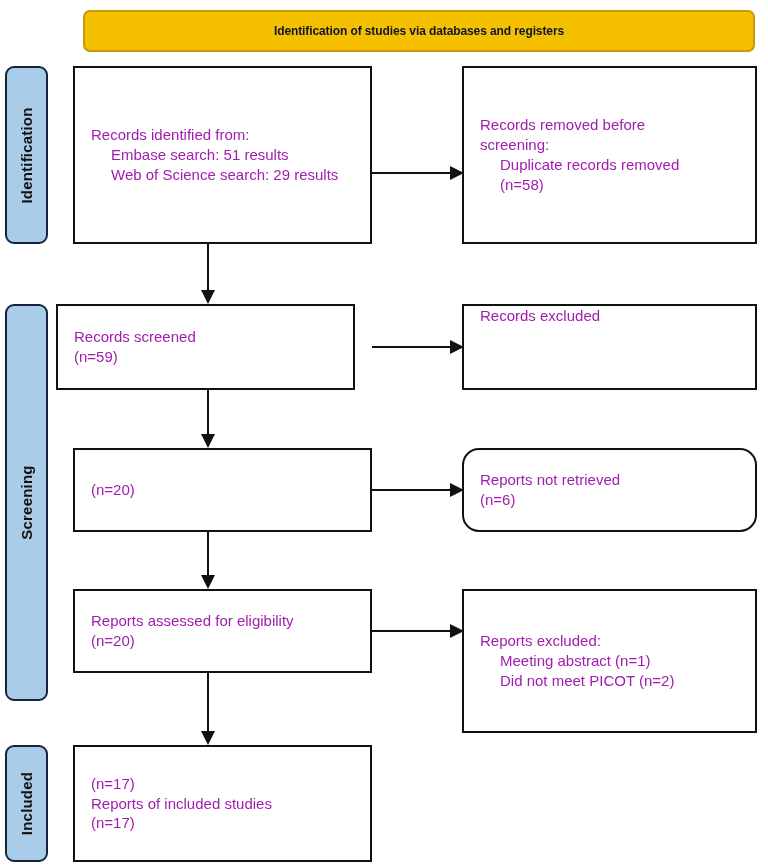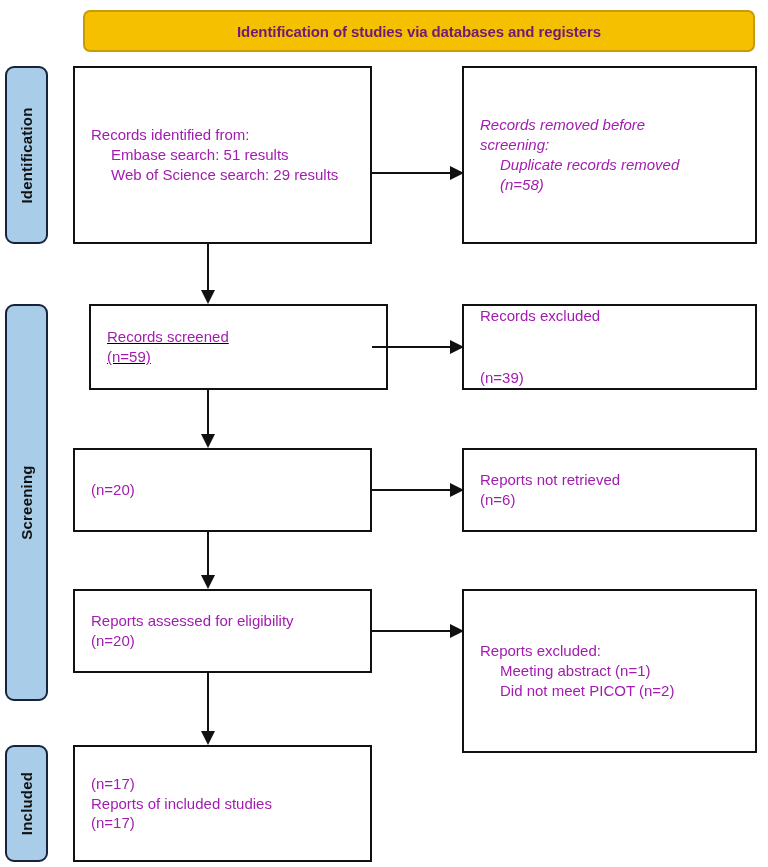--- a/index.html
+++ b/index.html
@@ -22,23 +22,23 @@
     position: absolute;
     background: #F5C000;
     border: 2px solid #C99A08;
     border-radius: 7px;
     display: flex;
     align-items: center;
     justify-content: center;
     box-sizing: border-box;
   }
   .banner-label {
-    font-size: 15px;
+    font-size: 12px;
     font-weight: bold;
-    color: #701a75;
+    color: #0f172a;
     letter-spacing: -0.1px;
     white-space: nowrap;
   }
 
   
   .stage {
     position: absolute;
     background: #A9CCE8;
     border: 2.5px solid #16233C;
     border-radius: 9px;
@@ -110,82 +110,81 @@
   <div class="stage" style="left:5px; top:745px; width:43px; height:117px;">
     <span class="stage-label">Included</span>
   </div>
 
   <div class="box" style="left:73px; top:66px; width:299px; height:178px;">
     <div class="box-text">Records identified from:</div>
     <div class="box-text indented">Embase search: 51 results</div>
     <div class="box-text indented">Web of Science search: 29 results</div>
   </div>
 
-  <div class="box" style="left:462px; top:66px; width:295px; height:178px;font-style:italic;">
+  <div class="box" style="left:462px; top:66px; width:295px; height:178px;">
     <div class="box-text">Records removed before</div>
     <div class="box-text">screening:</div>
     <div class="box-text indented">Duplicate records removed</div>
     <div class="box-text indented">(n=58)</div>
   </div>
 
   <svg class="conn" style="left:372px; top:158px;" width="92" height="30" viewBox="0 0 92 30">
     <line x1="0" y1="15" x2="78" y2="15"></line>
     <polygon points="78,8 92,15 78,22"></polygon>
   </svg>
 
   <svg class="conn" style="left:193px; top:244px;" width="30" height="60" viewBox="0 0 30 60">
     <line x1="15" y1="0" x2="15" y2="46"></line>
     <polygon points="8,46 22,46 15,60"></polygon>
   </svg>
 
-  <div class="box" style="left:89px; top:304px; width:299px; height:86px;text-decoration:underline;">
+  <div class="box" style="left:56px; top:304px; width:299px; height:86px;">
     <div class="box-text">Records screened</div>
     <div class="box-text">(n=59)</div>
   </div>
 
   <div class="box" style="left:462px; top:304px; width:295px; height:86px;justify-content:space-between;">
     <div class="box-text">Records excluded</div>
-    <div class="box-text">(n=39)</div>
   </div>
 
   <svg class="conn" style="left:372px; top:332px;" width="92" height="30" viewBox="0 0 92 30">
     <line x1="0" y1="15" x2="78" y2="15"></line>
     <polygon points="78,8 92,15 78,22"></polygon>
   </svg>
 
   <svg class="conn" style="left:193px; top:390px;" width="30" height="58" viewBox="0 0 30 58">
     <line x1="15" y1="0" x2="15" y2="44"></line>
     <polygon points="8,44 22,44 15,58"></polygon>
   </svg>
 
   <div class="box" style="left:73px; top:448px; width:299px; height:84px;">
     <div class="box-text">(n=20)</div>
   </div>
 
-  <div class="box" style="left:462px; top:448px; width:295px; height:84px;">
+  <div class="box" style="left:462px; top:448px; width:295px; height:84px;border-radius:17px;">
     <div class="box-text">Reports not retrieved</div>
     <div class="box-text">(n=6)</div>
   </div>
 
   <svg class="conn" style="left:372px; top:475px;" width="92" height="30" viewBox="0 0 92 30">
     <line x1="0" y1="15" x2="78" y2="15"></line>
     <polygon points="78,8 92,15 78,22"></polygon>
   </svg>
 
   <svg class="conn" style="left:193px; top:532px;" width="30" height="57" viewBox="0 0 30 57">
     <line x1="15" y1="0" x2="15" y2="43"></line>
     <polygon points="8,43 22,43 15,57"></polygon>
   </svg>
 
   <div class="box" style="left:73px; top:589px; width:299px; height:84px;">
     <div class="box-text">Reports assessed for eligibility</div>
     <div class="box-text">(n=20)</div>
   </div>
 
-  <div class="box" style="left:462px; top:589px; width:295px; height:164px;">
+  <div class="box" style="left:462px; top:589px; width:295px; height:144px;">
     <div class="box-text">Reports excluded:</div>
     <div class="box-text indented">Meeting abstract (n=1)</div>
     <div class="box-text indented">Did not meet PICOT (n=2)</div>
   </div>
 
   <svg class="conn" style="left:372px; top:616px;" width="92" height="30" viewBox="0 0 92 30">
     <line x1="0" y1="15" x2="78" y2="15"></line>
     <polygon points="78,8 92,15 78,22"></polygon>
   </svg>
 

